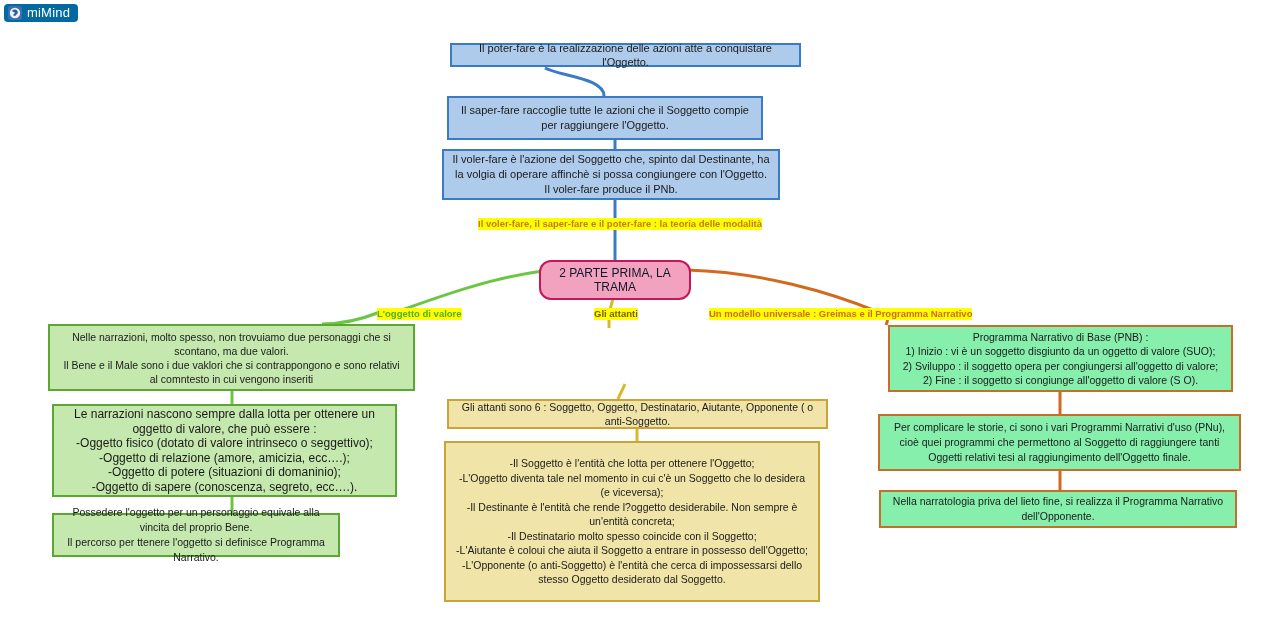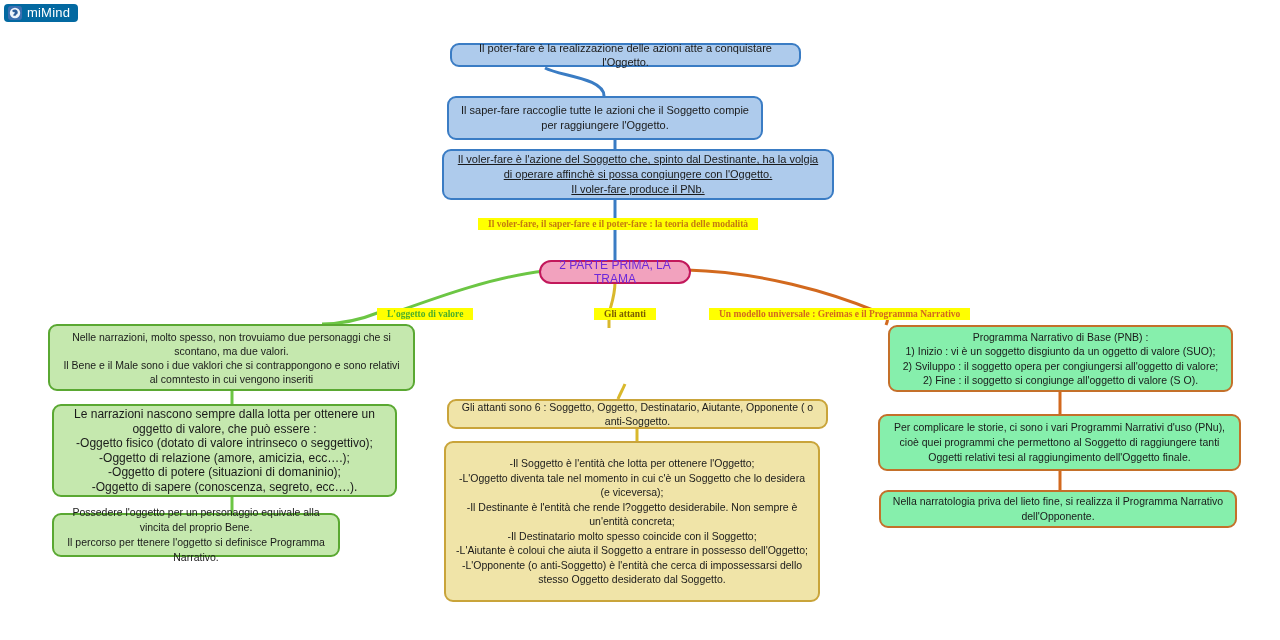--- a/index.html
+++ b/index.html
@@ -41,51 +41,50 @@
   #links {
     position: absolute; left: 0; top: 0;
     width: 1280px; height: 640px;
     pointer-events: none;
   }
 
   
   .node {
     position: absolute;
     box-sizing: border-box;
-    border-radius: 9px;
+    border-radius: 0;
     border-width: 2px;
     border-style: solid;
     text-align: center;
     display: flex; align-items: center; justify-content: center;
     padding: 3px 8px;
     color: #1a1a1a;
     white-space: pre-line;
   }
   .node.blue   { background: #aecbec; border-color: #3a7cc4; }
   .node.green  { background: #c5e8ae; border-color: #5aa832; }
   .node.yellow { background: #f0e4a8; border-color: #c9a43a; }
   .node.orange { background: #86efac; border-color: #c4702a; }
   .node.root {
     background: #f2a2be; border-color: #c2185b;
     border-radius: 12px;
     font-size: 12px;
-    color: #6d28d9;
-    padding: 10px 10px;
+    color: #0f172a;
+    padding: 18px 10px;
   }
 
   
   .branch-label {
     position: absolute;
     background: #ffff00;
     font-size: 9.5px;
     font-weight: bold;
     line-height: 12px;
     white-space: nowrap;
-    padding: 0 10px;
-    font-family: Liberation Serif, serif;
+    padding: 0 0;
   }
   .branch-label.green-txt  { color: #4caf2a; }
   .branch-label.yellow-txt { color: #7a5c00; }
   .branch-label.orange-txt { color: #d2691e; }
   .branch-label.mid-txt    { color: #c47b10; }
 </style>
 </head>
 <body>
 
 <div id="canvas">
@@ -121,21 +120,21 @@
     <path d="M687,270 C760,272 830,292 878,312" stroke="#d2691e" stroke-width="3" fill="none"></path>
     <path d="M878,312 C890,318 888,320 886,325" stroke="#d2691e" stroke-width="3" fill="none"></path>
     <path d="M1060,392 L1060,414" stroke="#d2691e" stroke-width="3" fill="none"></path>
     <path d="M1060,471 L1060,490" stroke="#d2691e" stroke-width="3" fill="none"></path>
   </svg>
 
   <div class="node blue" style="left:450px; top:43px; width:351px; height:24px; font-size:11px; line-height:14px;">Il poter-fare è la realizzazione delle azioni atte a conquistare l'Oggetto.</div>
 
   <div class="node blue" style="left:447px; top:96px; width:316px; height:44px; font-size:11px; line-height:15px;">Il saper-fare raccoglie tutte le azioni che il Soggetto compie per raggiungere l'Oggetto.</div>
 
-  <div class="node blue" style="left:442px; top:149px; width:392px; height:51px; font-size:11px; line-height:15px;text-decoration:underline;">Il voler-fare è l'azione del Soggetto che, spinto dal Destinante, ha la volgia di operare affinchè si possa congiungere con l'Oggetto.
+  <div class="node blue" style="left:442px; top:149px; width:338px; height:51px; font-size:11px; line-height:15px;">Il voler-fare è l'azione del Soggetto che, spinto dal Destinante, ha la volgia di operare affinchè si possa congiungere con l'Oggetto.
 Il voler-fare produce il PNb.</div>
 
   <div class="branch-label mid-txt" style="left:478px; top:218px;">Il voler-fare, il saper-fare e il poter-fare : la teoria delle modalità</div>
 
   <div class="node root" style="left:539px; top:260px; width:152px; height:21px;">2 PARTE PRIMA, LA TRAMA</div>
 
   <div class="branch-label green-txt" style="left:377px; top:308px;">L'oggetto di valore</div>
 
   <div class="node green" style="left:48px; top:324px; width:367px; height:67px; font-size:10.5px; line-height:14px;">Nelle narrazioni, molto spesso, non trovuiamo due personaggi che si scontano, ma due valori.
 Il Bene e il Male sono i due vaklori che si contrappongono e sono relativi al comntesto in cui vengono inseriti</div>

